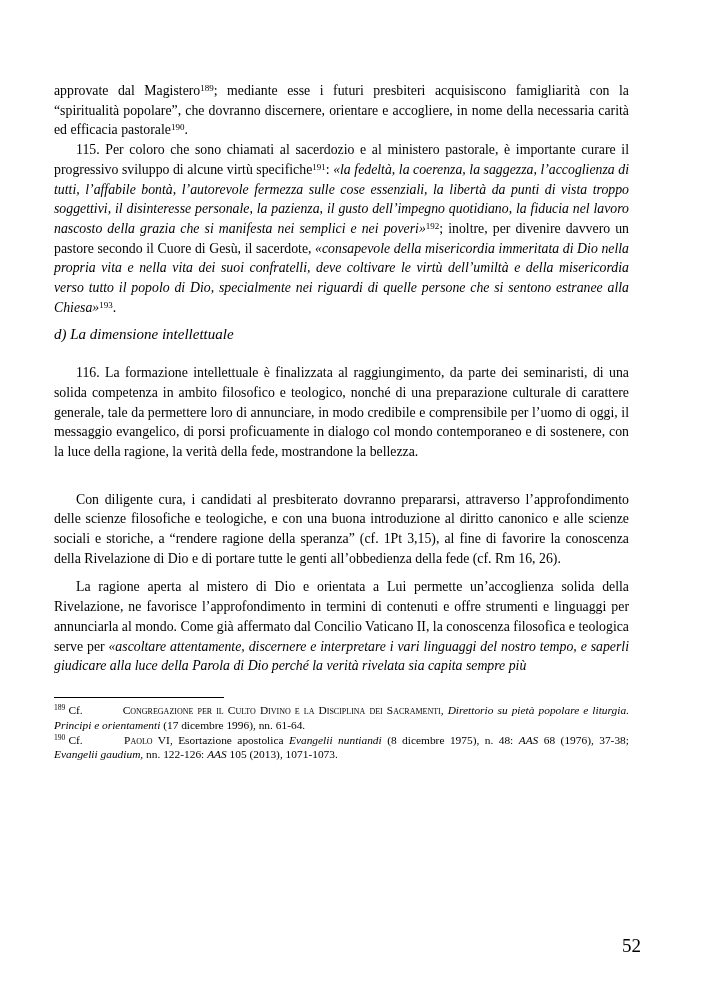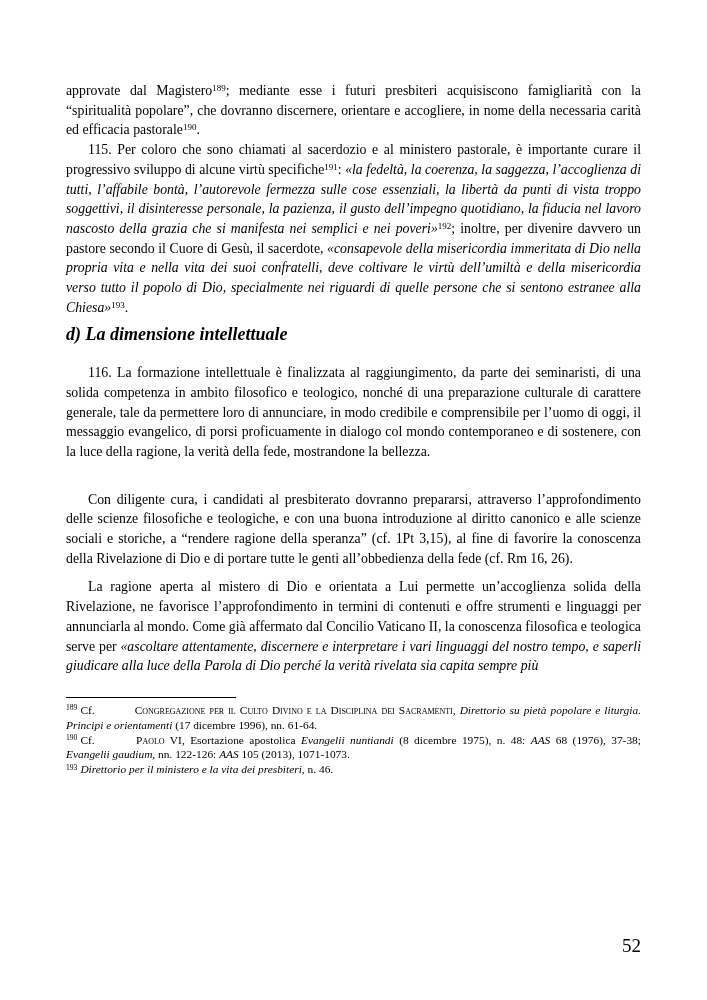--- a/index.html
+++ b/index.html
@@ -11,38 +11,38 @@
     position: relative;
     width: 707px;
     height: 1000px;
     background: #ffffff;
     font-family: "Liberation Serif", "DejaVu Serif", serif;
     color: #000000;
     overflow: hidden;
   }
   .content {
     position: absolute;
-    left: 66px;
+    left: 54px;
     top: 0;
     width: 575px;
   }
   .body-par {
     margin: 0;
     font-size: 13.8px;
     line-height: 19.7px;
     text-align: justify;
   }
   .indent { text-indent: 22px; }
   .b0 { margin-top: 81px; }
   .b1 { }
   .section-heading {
     margin: 8px 0 0 0;
-    font-size: 18px;
+    font-size: 15px;
     line-height: 19.7px;
-    font-weight: bold;
+    font-weight: normal;
     font-style: italic;
   }
   .b3 { margin-top: 18px; }
   .b4 { margin-top: 28px; }
   .b5 { margin-top: 9px; }
   .s-i  { font-style: italic; }
   .s-sc { font-variant: small-caps; margin-left: 36px; }
   .s-sup {
     font-size: 9px;
     vertical-align: 4px;
@@ -95,20 +95,17 @@
 
     <div class="footnote-sep"></div>
 
     <div class="footnotes">
       <p class="footnote">
         <span class="fn-num">189</span><span class="fn-body"><span>Cf. </span><span class="s-sc">Congregazione per il Culto Divino e la Disciplina dei Sacramenti</span><span>, </span><span class="s-i">Direttorio su pietà popolare e liturgia. Principi e orientamenti</span><span> (17 dicembre 1996), nn. 61-64.</span></span>
       </p>
       <p class="footnote">
         <span class="fn-num">190</span><span class="fn-body"><span>Cf. </span><span class="s-sc">Paolo VI</span><span>, Esortazione apostolica </span><span class="s-i">Evangelii nuntiandi</span><span> (8 dicembre 1975), n. 48: </span><span class="s-i">AAS</span><span> 68 (1976), 37-38; </span><span class="s-i">Evangelii gaudium,</span><span> nn. 122-126: </span><span class="s-i">AAS</span><span> 105 (2013), 1071-1073.</span></span>
       </p>
-      <p class="footnote">
-        <span class="fn-num">193</span><span class="fn-body"><span class="s-i">Direttorio per il ministero e la vita dei presbiteri</span><span>, n. 46.</span></span>
-      </p>
     </div>
   </div>
 
   <div class="page-number">52</div>
 </div>
 
 </body></html>

